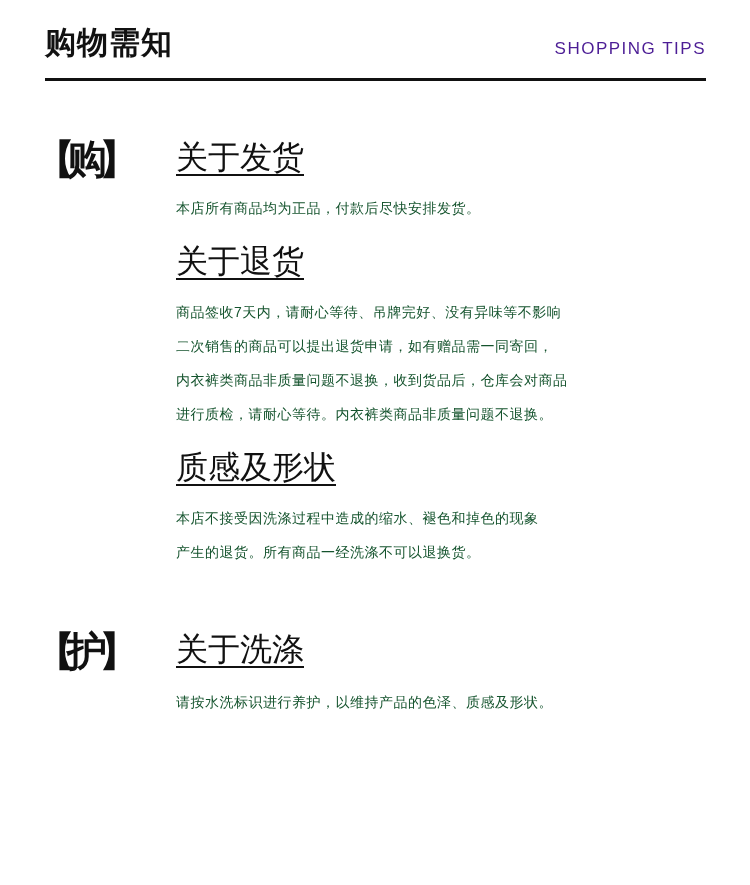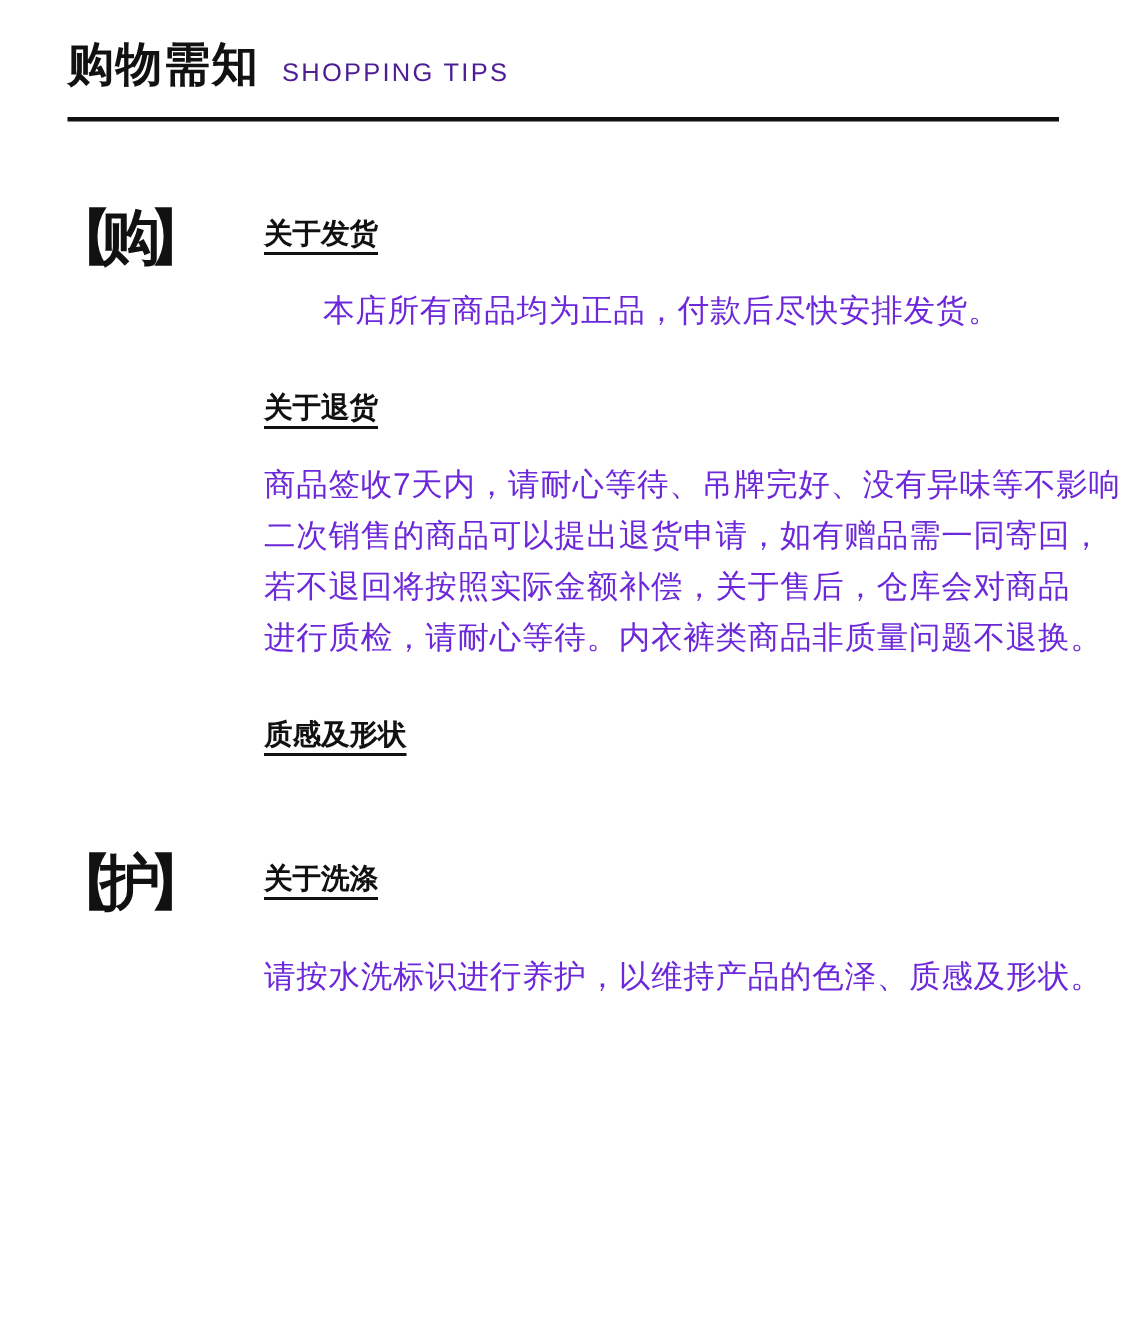--- a/index.html
+++ b/index.html
@@ -16,22 +16,22 @@
   .page {
     box-sizing: border-box;
     width: 750px;
     height: 885px;
     padding: 24px 44px 0 45px;
     background: #ffffff;
   }
   
   .header {
     display: flex;
+    justify-content: space-between;
     align-items: flex-end;
-    gap: 15px;
   }
   .title {
     margin: 0;
     font-size: 31px;
     font-weight: bold;
     line-height: 38px;
     color: #111111;
     letter-spacing: 1px;
   }
   .subtitle {
@@ -62,45 +62,44 @@
     left: -10px;
     top: -2px;
     font-size: 40px;
     font-weight: 600;
     line-height: 1;
     letter-spacing: -8px;
     color: #111111;
     white-space: nowrap;
   }
   .item + .item {
-    margin-top: 32px;
+    margin-top: 20px;
   }
   .tip-heading {
     margin: 0;
-    font-size: 19px;
-    font-weight: bold;
+    font-size: 32px;
+    font-weight: normal;
     line-height: 32px;
     color: #111111;
     text-decoration: underline;
     text-decoration-thickness: 2px;
     text-underline-offset: 6px;
     text-decoration-color: #111111;
     display: inline-block;
   }
   .tip-body {
     margin-top: 18px;
   }
   .tip-line {
     margin: 0;
-    font-size: 21px;
+    font-size: 14px;
     line-height: 34px;
-    color: #6d28d9;
+    color: #14532d;
     letter-spacing: 0.5px;
     white-space: nowrap;
-    text-align: center;
   }
 </style>
 </head>
 <body>
 
 <div class="page">
 
   <div class="header">
     <h1 class="title">购物需知</h1>
     <div class="subtitle">SHOPPING TIPS</div>
@@ -118,27 +117,31 @@
         <div class="tip-body">
           <p class="tip-line">本店所有商品均为正品，付款后尽快安排发货。</p>
         </div>
       </div>
 
       <div class="item">
         <h2 class="tip-heading">关于退货</h2>
         <div class="tip-body">
           <p class="tip-line">商品签收7天内，请耐心等待、吊牌完好、没有异味等不影响</p>
           <p class="tip-line">二次销售的商品可以提出退货申请，如有赠品需一同寄回，</p>
-          <p class="tip-line">若不退回将按照实际金额补偿，关于售后，仓库会对商品</p>
+          <p class="tip-line">内衣裤类商品非质量问题不退换，收到货品后，仓库会对商品</p>
           <p class="tip-line">进行质检，请耐心等待。内衣裤类商品非质量问题不退换。</p>
         </div>
       </div>
 
       <div class="item">
         <h2 class="tip-heading">质感及形状</h2>
+        <div class="tip-body">
+          <p class="tip-line">本店不接受因洗涤过程中造成的缩水、褪色和掉色的现象</p>
+          <p class="tip-line">产生的退货。所有商品一经洗涤不可以退换货。</p>
+        </div>
       </div>
     </section>
 
     <section class="group">
       <div class="marker">【护】</div>
 
       <div class="item">
         <h2 class="tip-heading">关于洗涤</h2>
       </div>
 

